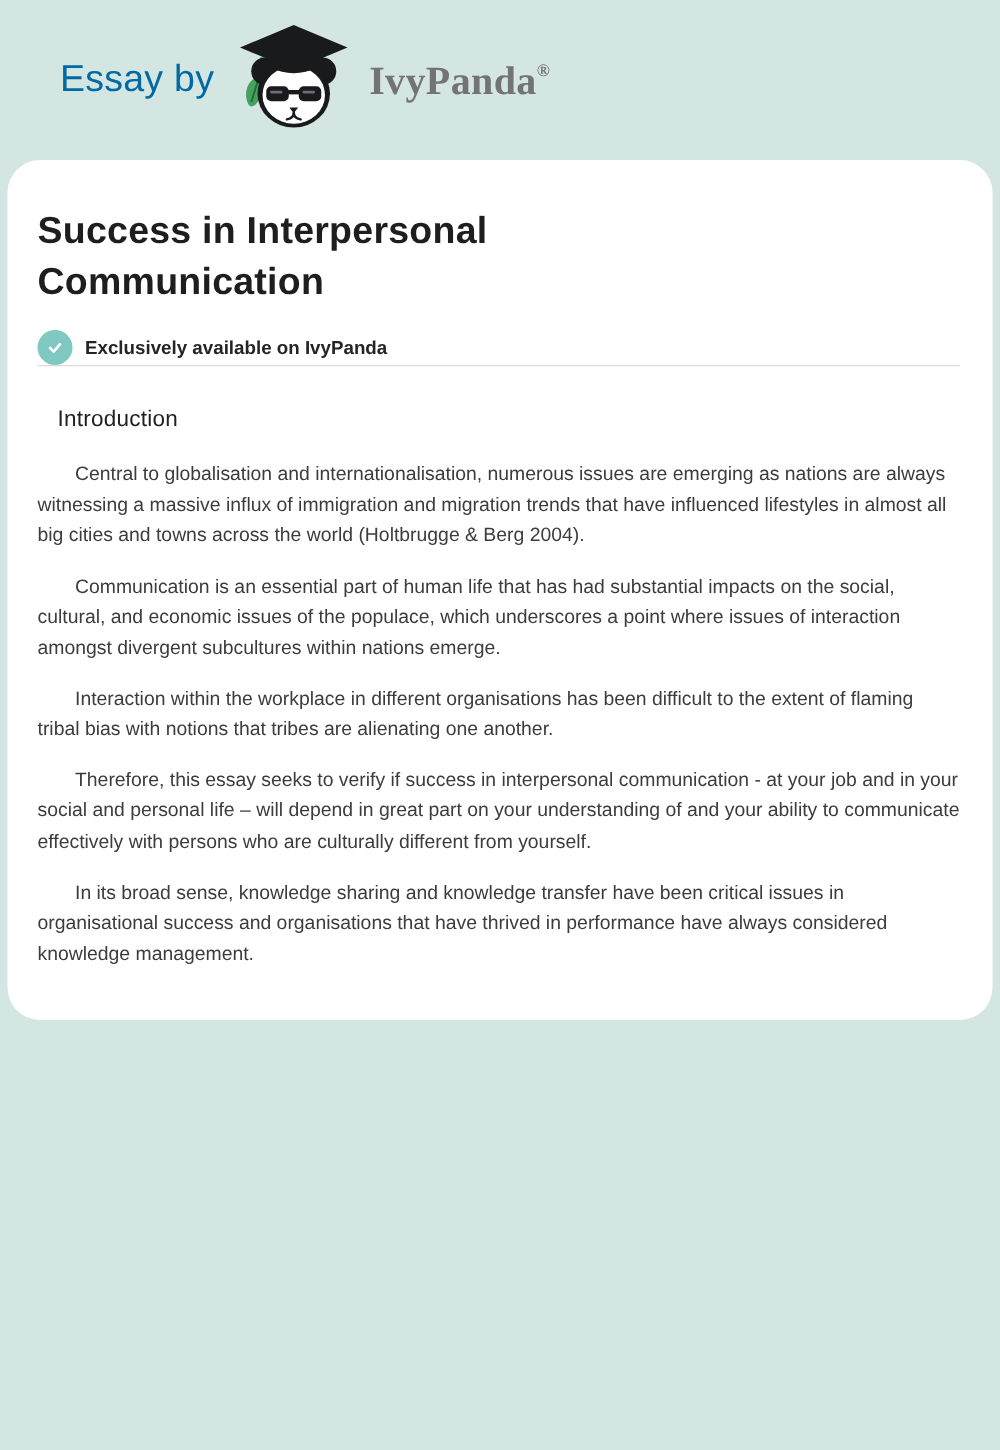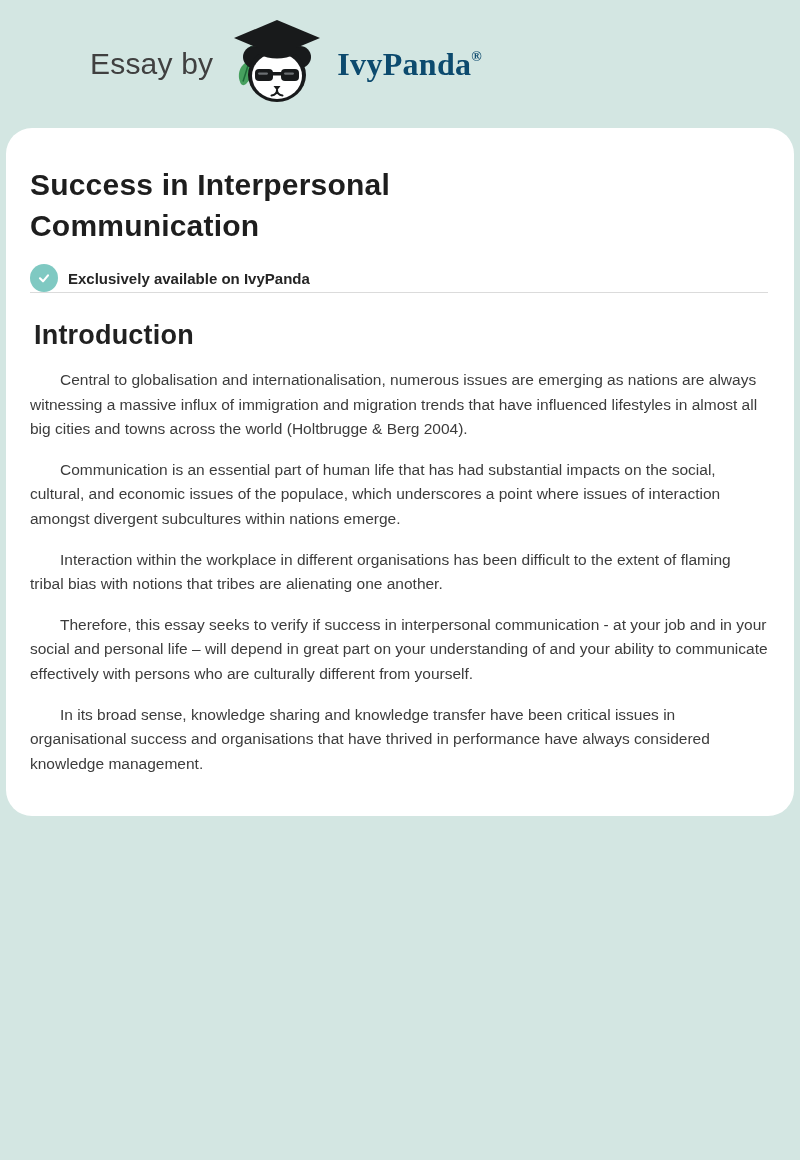--- a/index.html
+++ b/index.html
@@ -14,35 +14,34 @@
 
   
   .site-header {
     height: 128px;
     display: flex;
     align-items: center;
     padding-left: 48px;
   }
   .essay-by {
     font-size: 30px;
-    color: #404040;
+    color: #0369a1;
     letter-spacing: 0.2px;
-    margin-left: 42px;
   }
   .logo-wrap {
     margin-left: 14px;
     margin-right: 10px;
     display: flex;
     align-items: center;
   }
   .brand {
     font-family: "Liberation Serif", serif;
     font-weight: bold;
     font-size: 32px;
-    color: #0c4a6e;
+    color: #737373;
     letter-spacing: 0.3px;
   }
   .brand sup {
     font-size: 14px;
     vertical-align: 14px;
     font-weight: bold;
   }
 
   
   .card {
@@ -80,25 +79,25 @@
     font-size: 15px;
     font-weight: bold;
     color: #252525;
   }
   .rule {
     border: none;
     border-top: 1px solid #dbdbdb;
     margin: 0;
   }
   .section-heading {
-    font-size: 27px;
+    font-size: 18px;
     line-height: 34px;
-    font-weight: bold;
+    font-weight: normal;
     color: #212121;
-    margin: 25px 4px 10px;
+    margin: 25px 16px 10px;
     letter-spacing: 0.2px;
   }
   .body-par {
     font-size: 15.5px;
     line-height: 24.6px;
     color: #3c3c3c;
     text-indent: 30px;
     margin-top: 16px;
   }
 </style>

